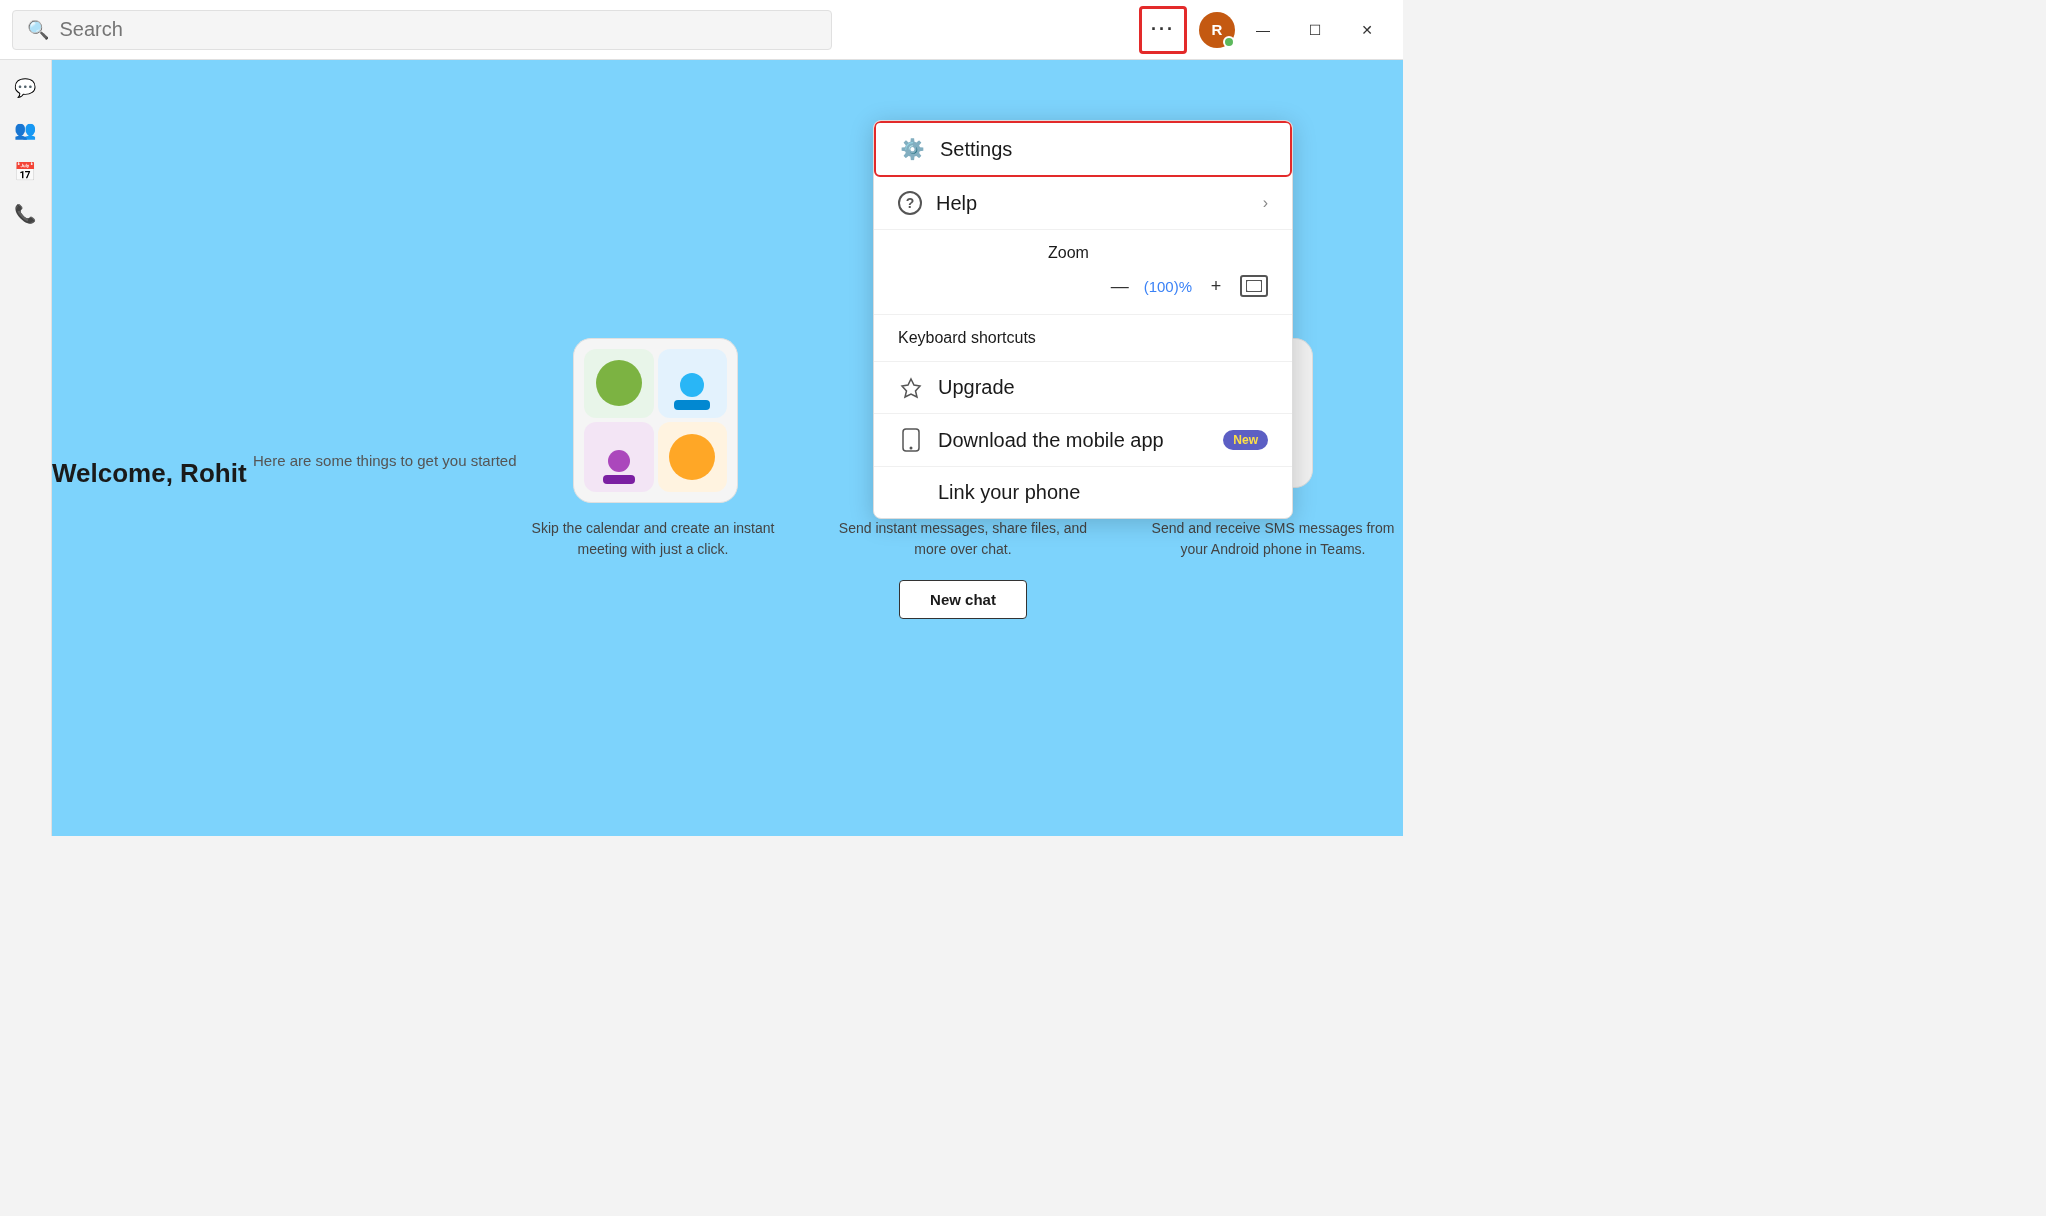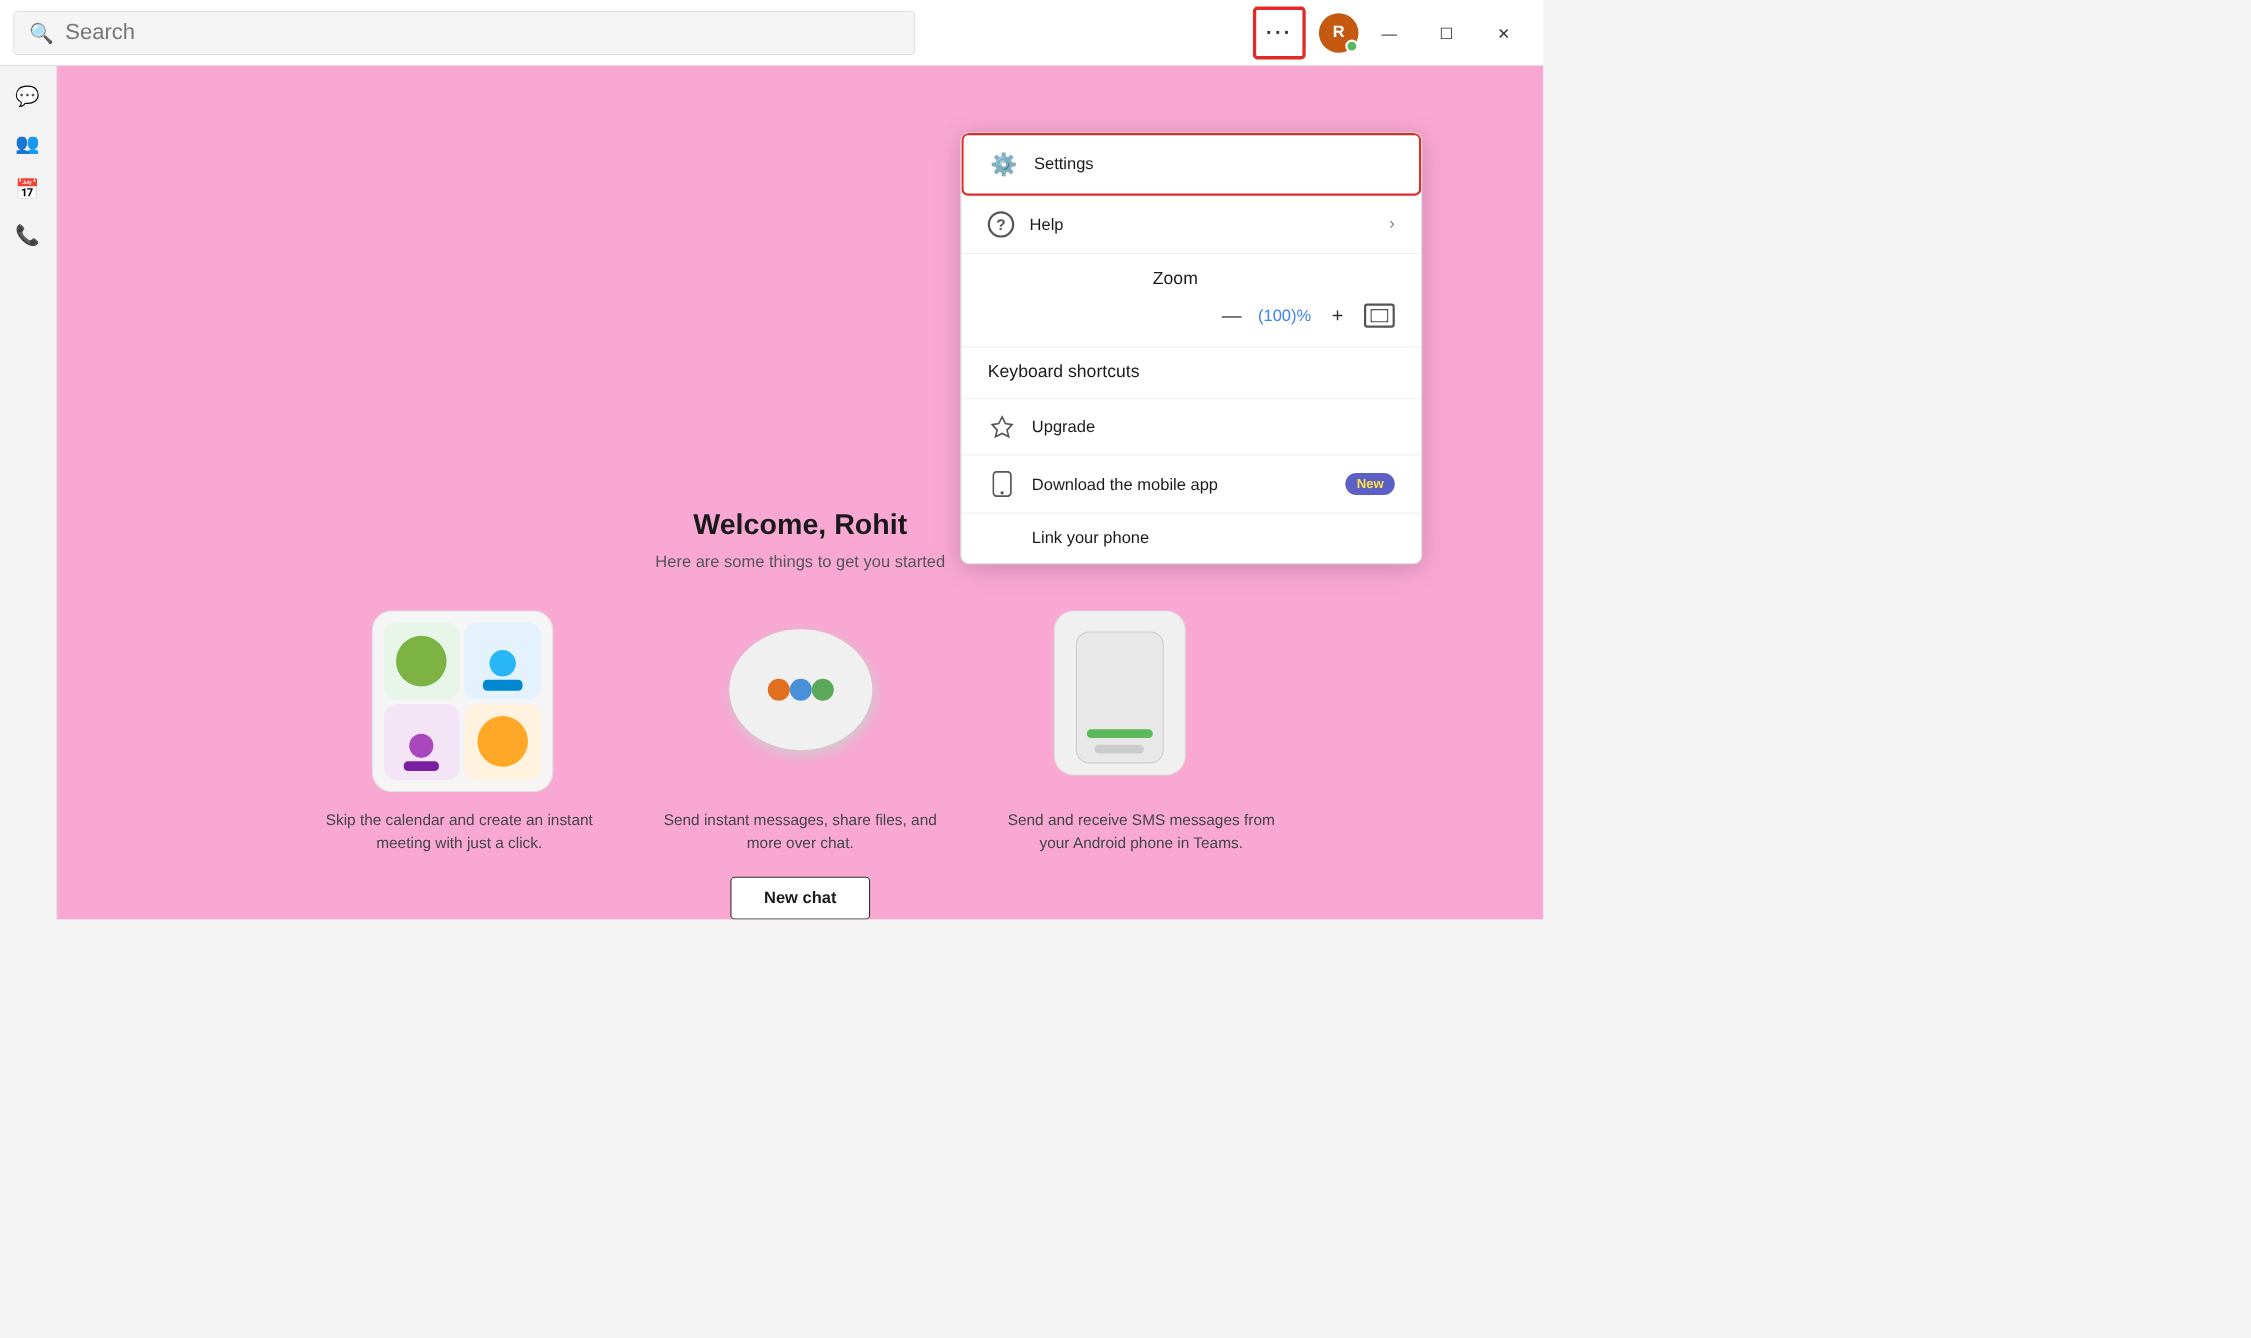--- a/index.html
+++ b/index.html
@@ -136,25 +136,25 @@
       align-items: center;
       justify-content: center;
       cursor: pointer;
       font-size: 18px;
       color: #555;
     }
 
     
     .content {
       flex: 1;
-      background: #f9a8d4;
-      display: flex;
-      flex-direction: column;
-      align-items: center;
-      justify-content: flex-end;
+      background: #7dd3fc;
+      display: flex;
+      flex-direction: row;
+      align-items: center;
+      justify-content: space-between;
       padding-top: 60px;
       position: relative;
     }
 
     .welcome-title {
       font-size: 26px;
       font-weight: 700;
       color: #1a1a1a;
       margin-bottom: 10px;
     }
@@ -265,21 +265,21 @@
     .menu-item-icon {
       font-size: 20px;
       color: #555;
       width: 26px;
       display: flex;
       align-items: center;
       justify-content: center;
     }
 
     .menu-item-label {
-      font-size: 15px;
+      font-size: 20px;
       color: #1a1a1a;
       flex: 1;
     }
 
     .menu-item-chevron {
       font-size: 16px;
       color: #888;
     }
 
     

